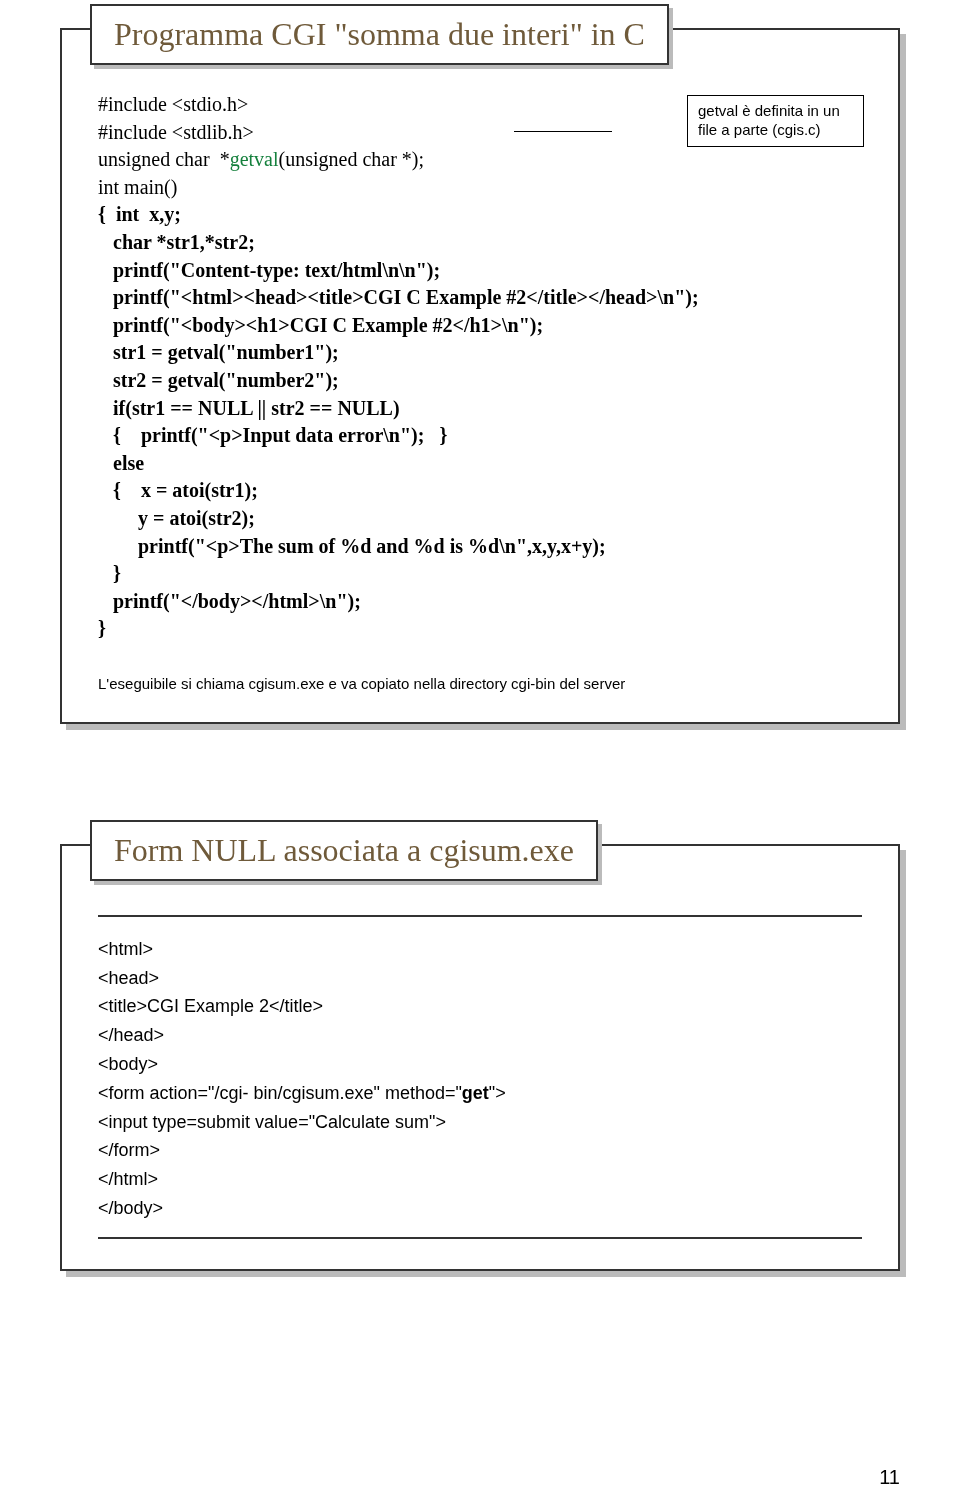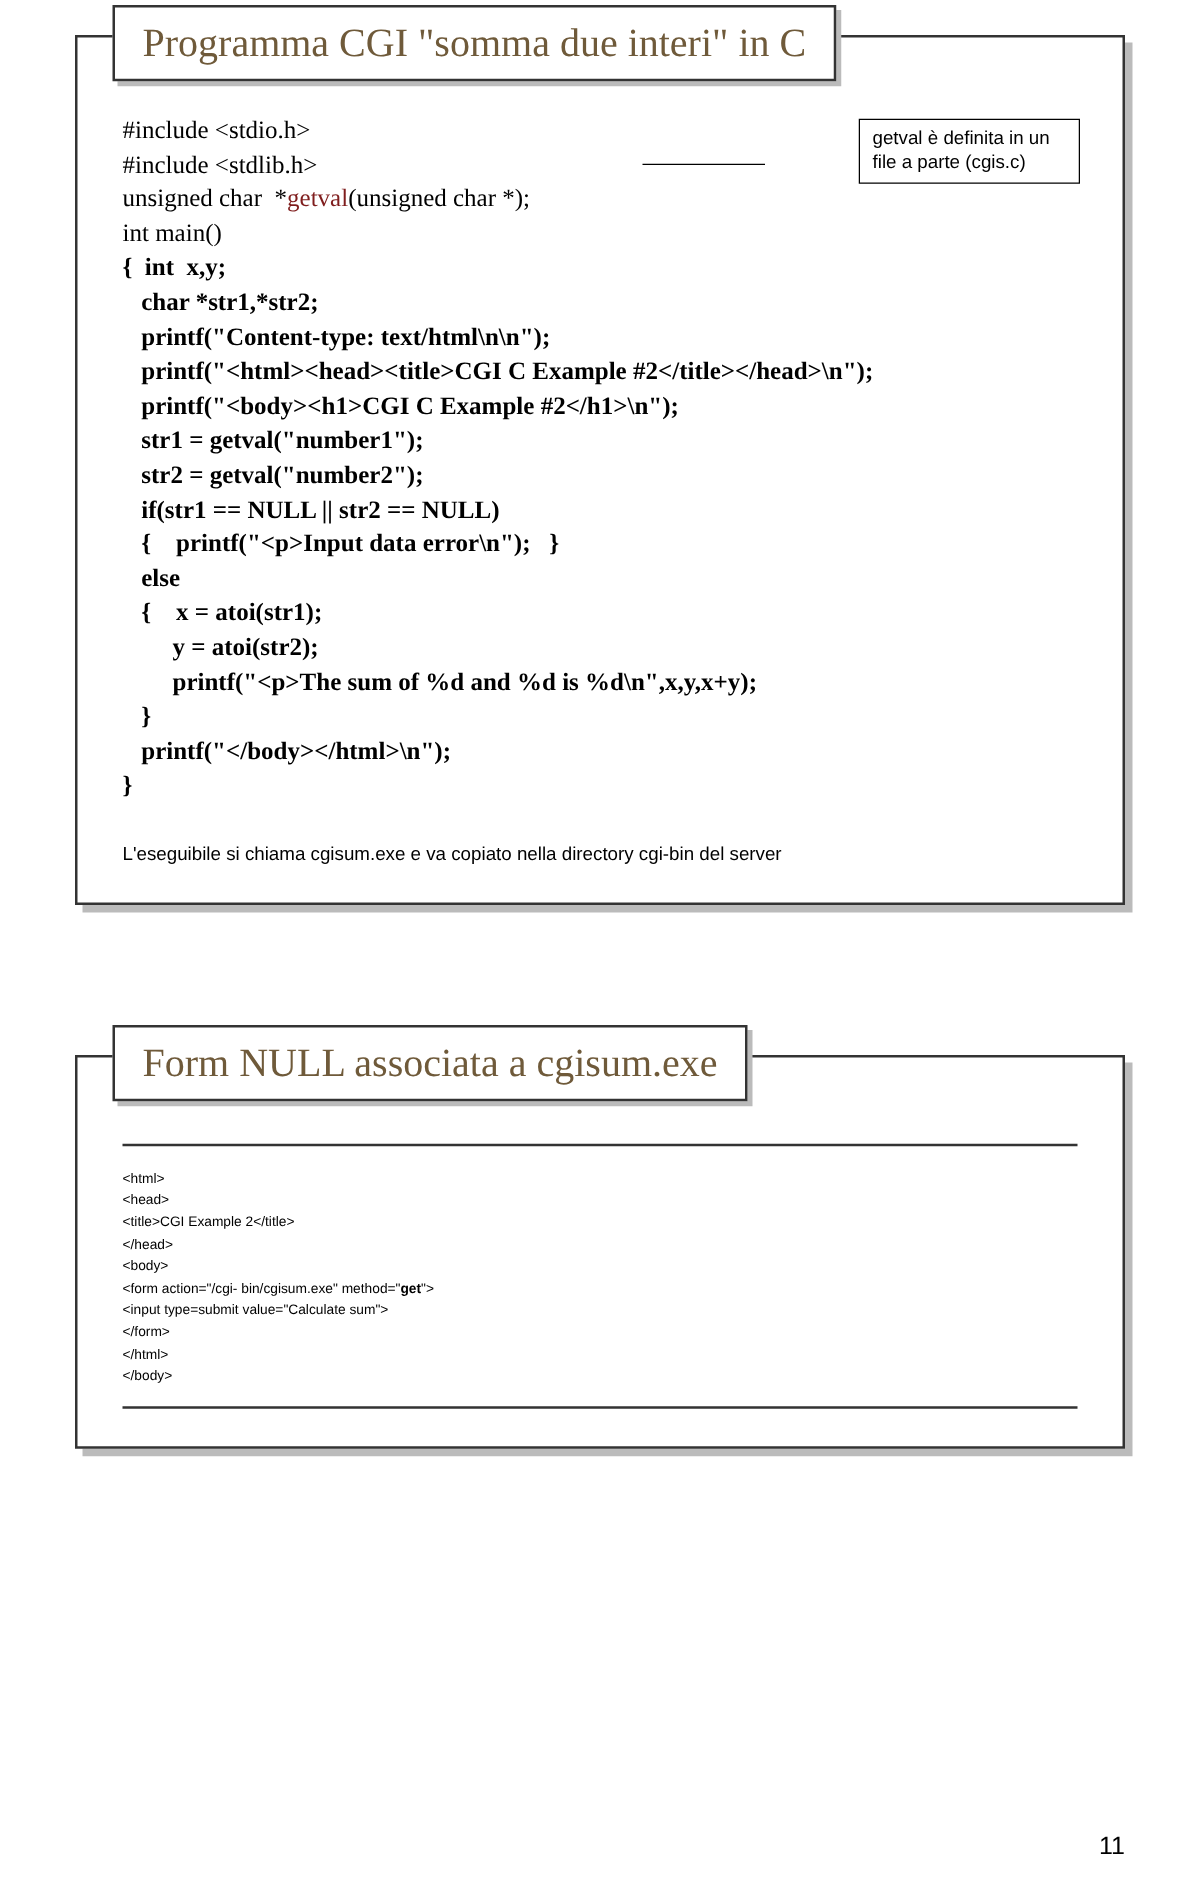--- a/index.html
+++ b/index.html
@@ -68,37 +68,37 @@
     background: #000;
   }
   pre.code {
     font-family: Liberation Serif, serif;
     font-size: 20px;
     line-height: 1.38;
     white-space: pre;
     margin: 0;
   }
   pre.code strong { font-weight: bold; }
-  .red { color: #7f1d1d; }
+  .red { color: #15803d; }
   .caption {
     font-size: 15px;
     margin-top: 32px;
   }
   .hr-top {
     border: none;
     border-top: 2px solid #333;
     margin: 0 0 18px 0;
   }
   .hr-bottom {
     border: none;
     border-top: 2px solid #333;
     margin: 14px 0 0 0;
   }
   .html-body {
-    font-size: 11px;
+    font-size: 18px;
     line-height: 1.6;
   }
   .bold { font-weight: bold; }
   .page-num {
     position: absolute;
     right: 60px;
     bottom: 16px;
     font-size: 20px;
     color: #000;
   }

